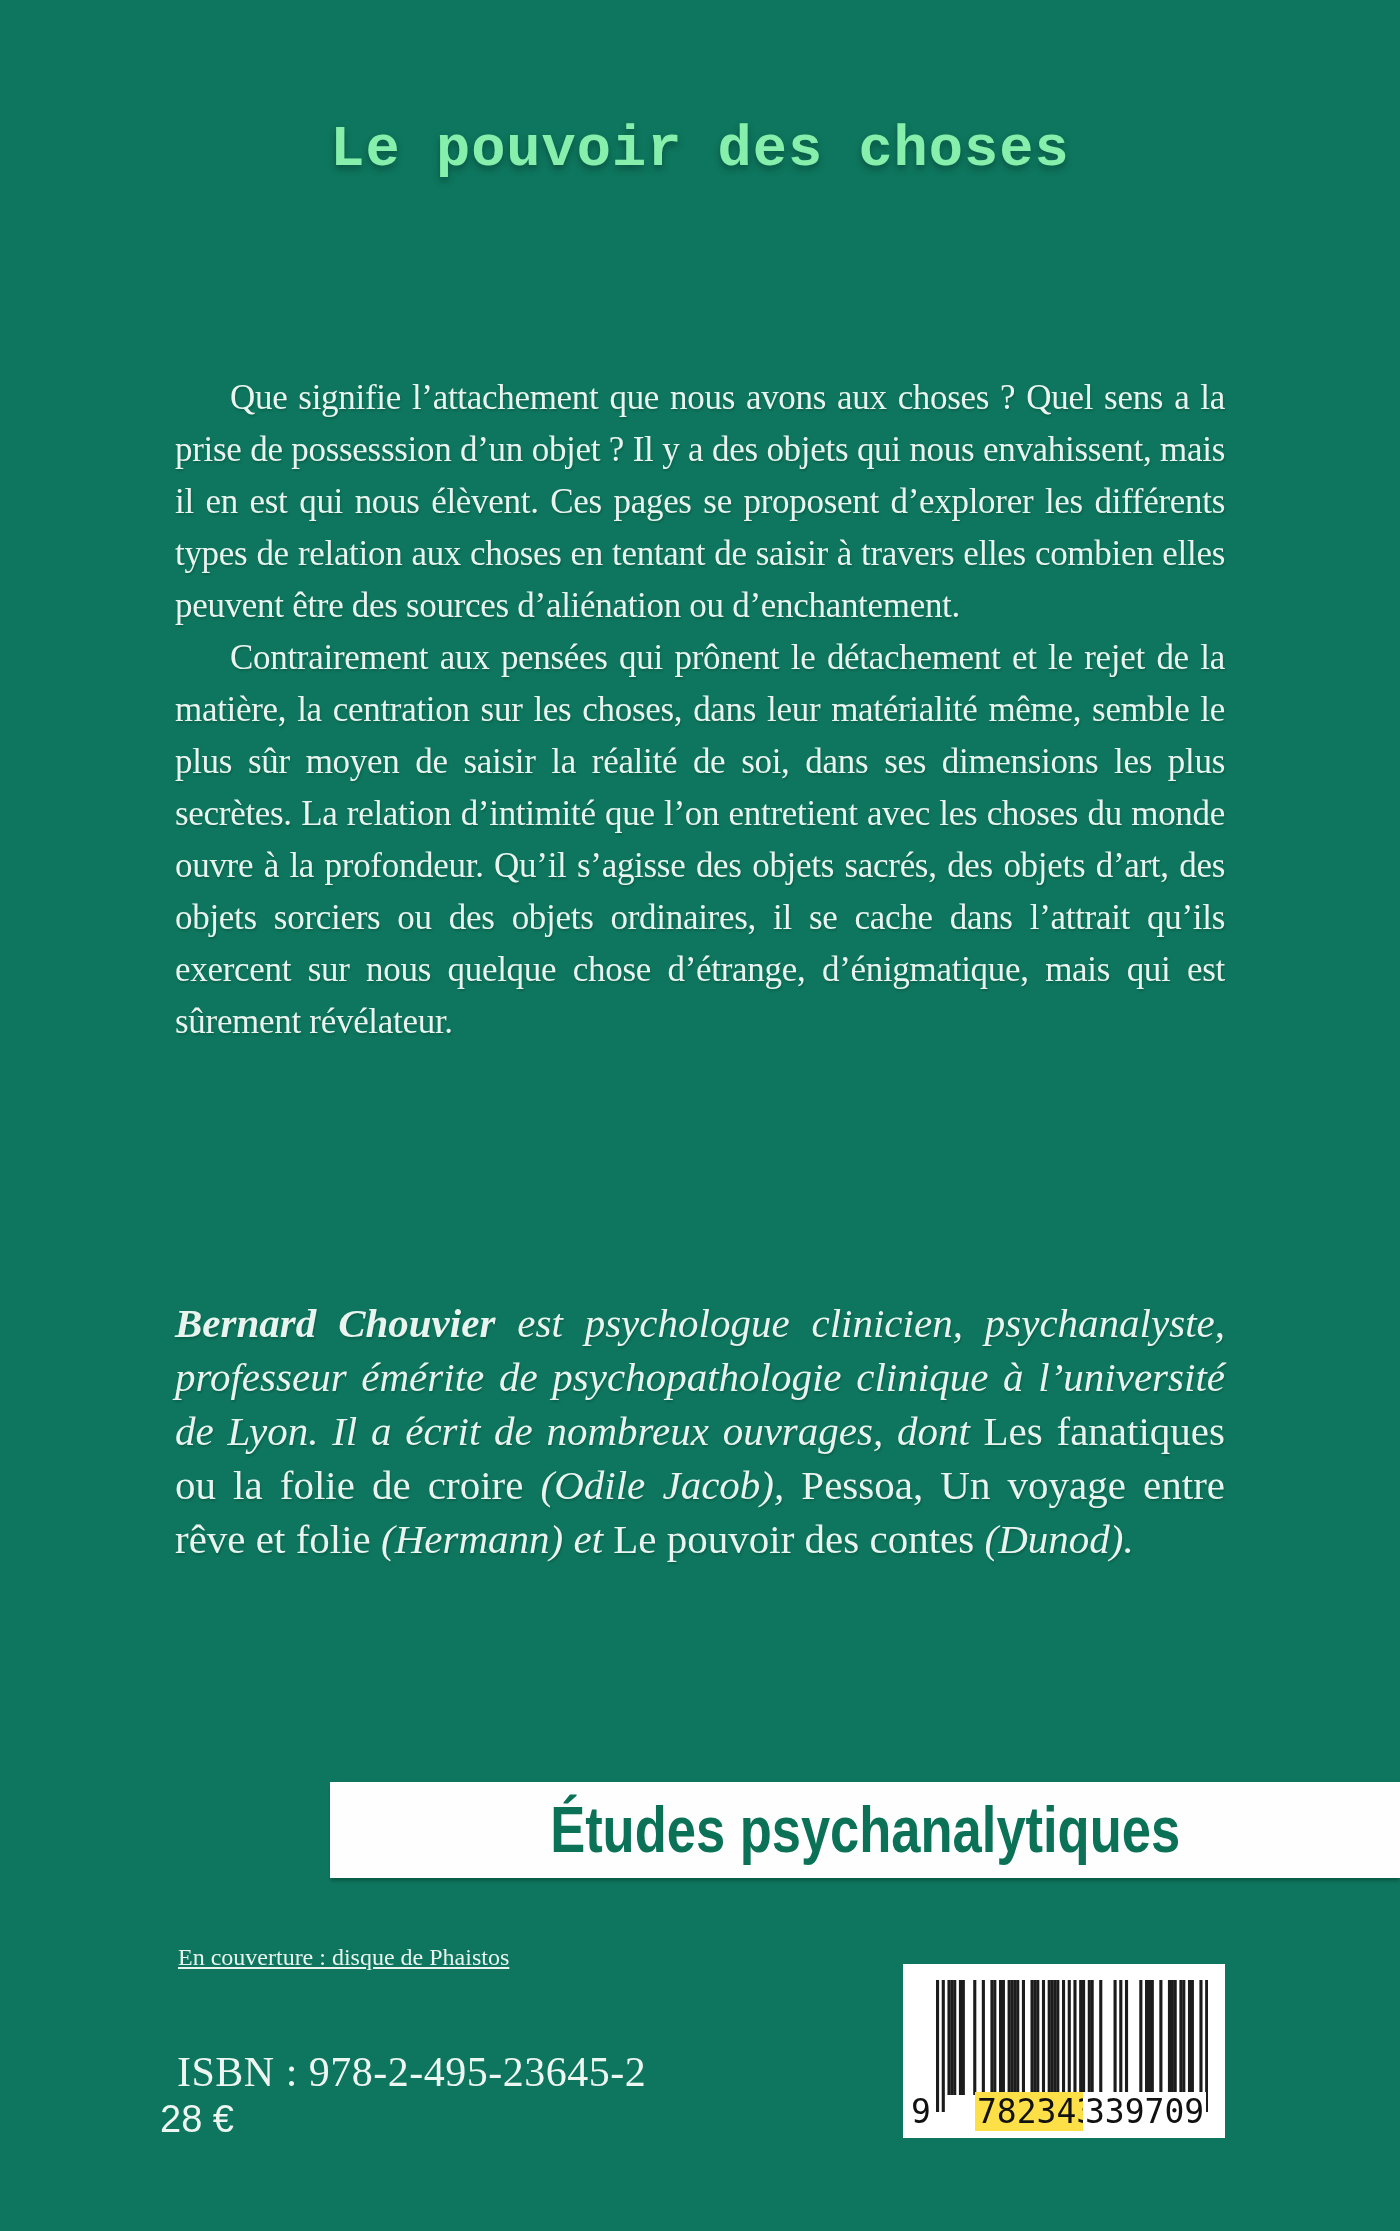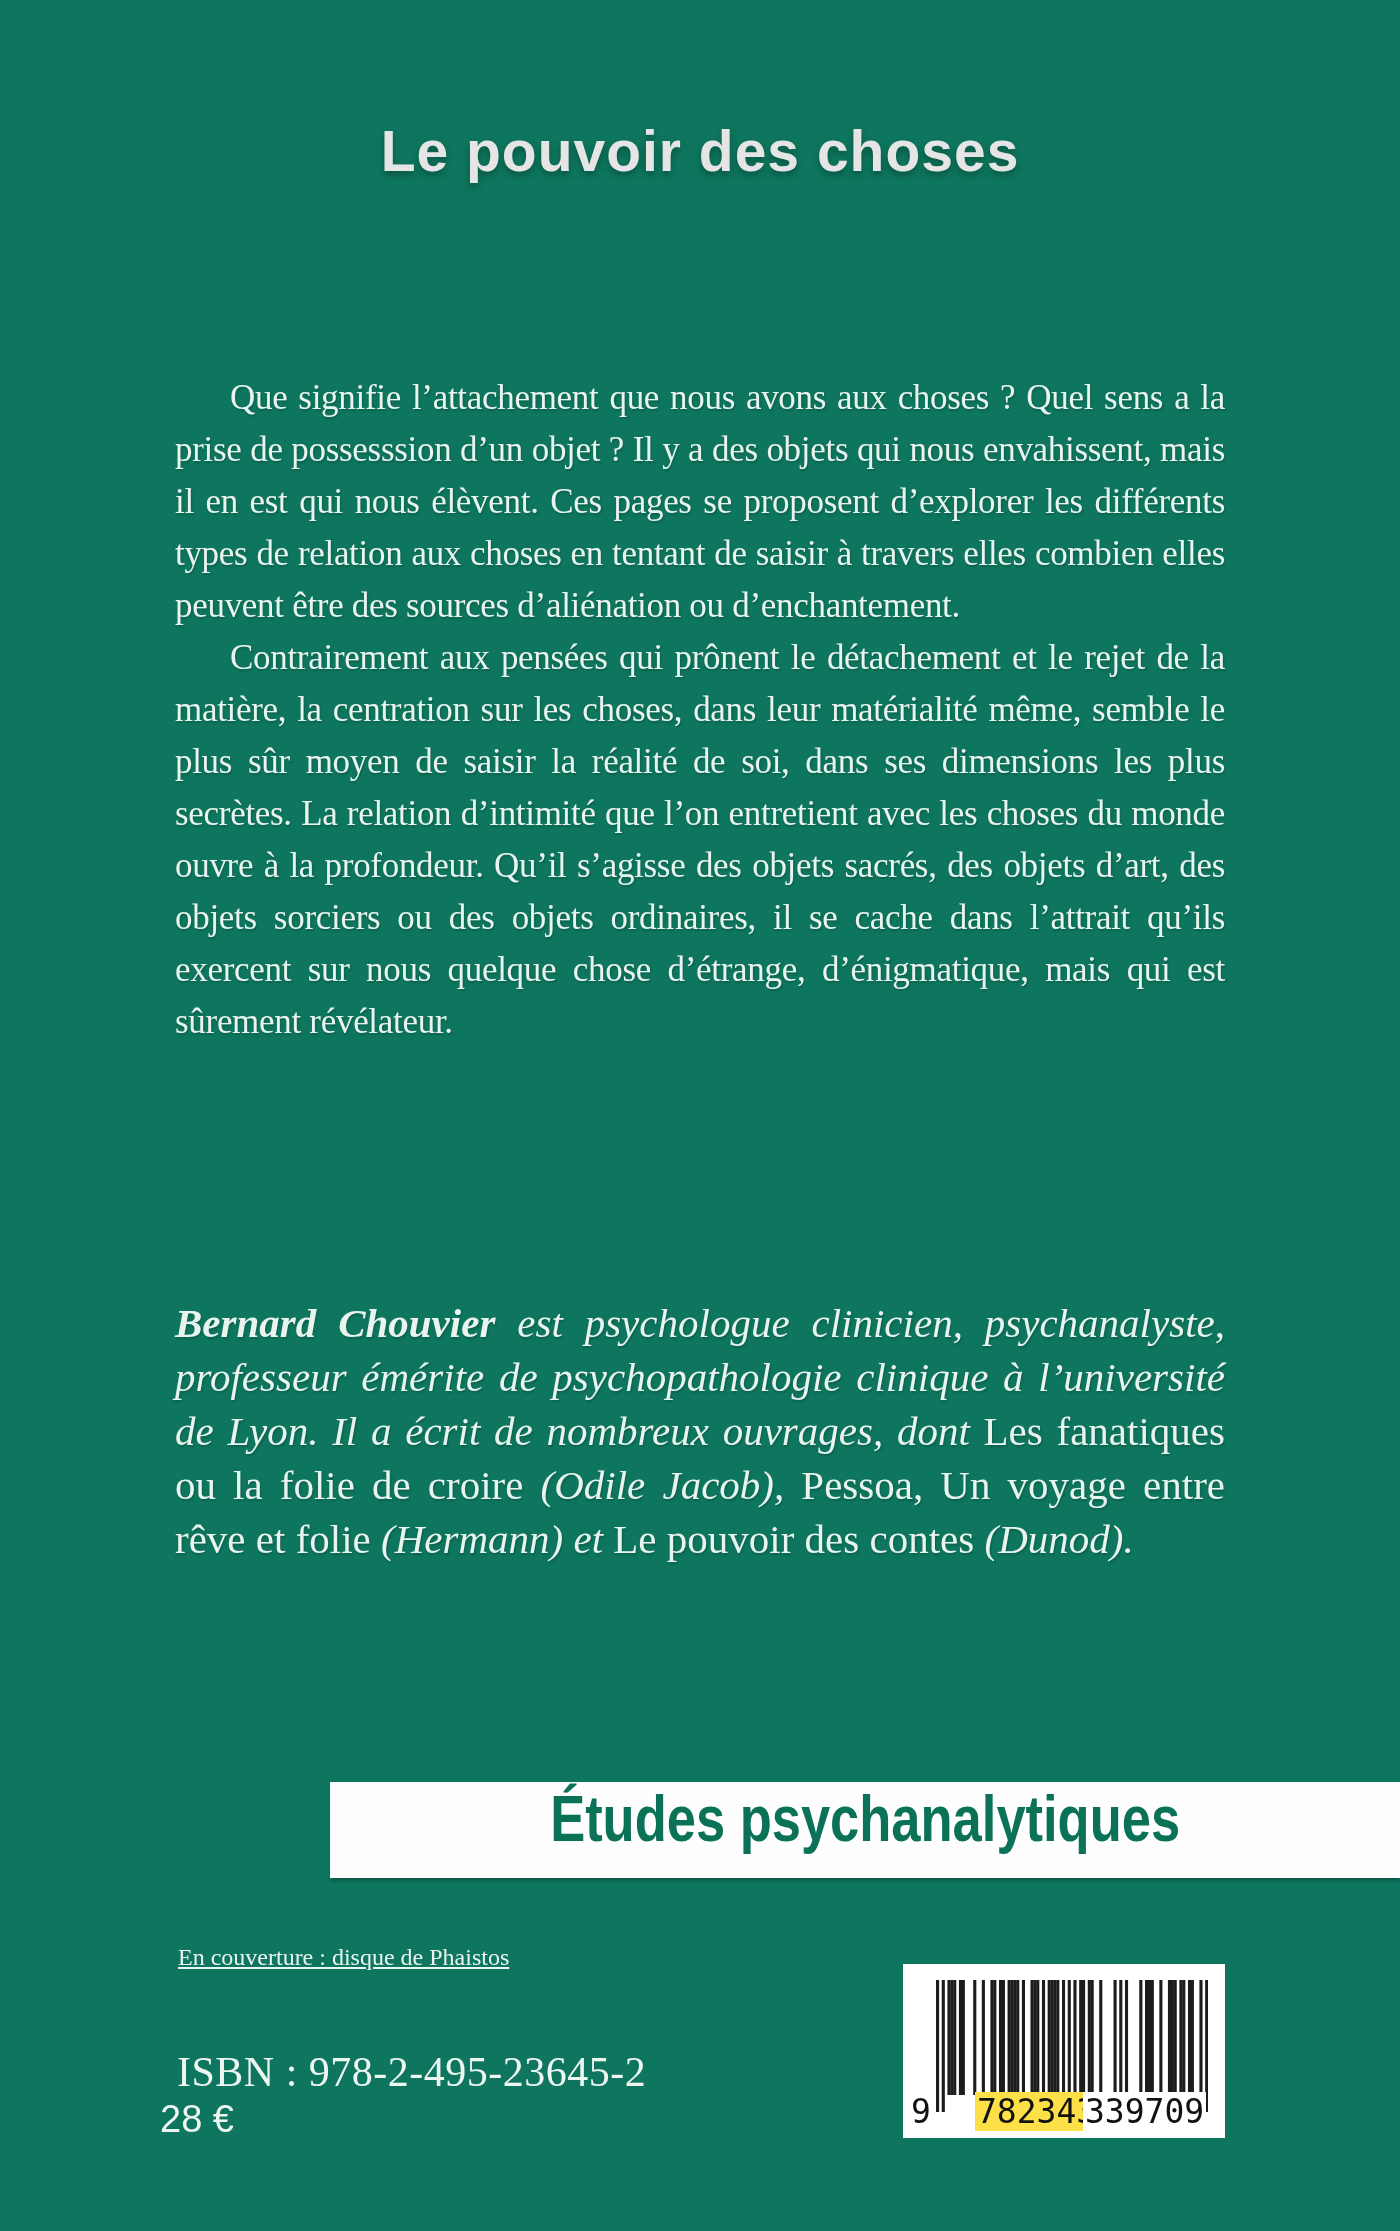--- a/index.html
+++ b/index.html
@@ -8,24 +8,24 @@
     width: 1400px;
     height: 2231px;
     background: #0e765e;
     overflow: hidden;
     font-family: "Liberation Serif", "DejaVu Serif", serif;
   }
   .title {
     position: absolute;
     top: 118px; left: 0; width: 100%;
     text-align: center;
-    font-family: Liberation Sans, sans-serif;
+    font-family: Liberation Mono, monospace;
     font-weight: 700;
     font-size: 57px;
-    color: #e5e5e5;
+    color: #86efac;
     text-shadow: 0 4px 7px rgba(0, 45, 32, 0.45);
     letter-spacing: 1px;
   }
   .synopsis {
     position: absolute;
     left: 175px; top: 372px; width: 1050px;
     font-size: 35px;
     line-height: 52px;
     letter-spacing: -0.3px;
     color: #eaf4ef;
@@ -44,21 +44,21 @@
     text-shadow: 1px 2px 2px rgba(0, 45, 32, 0.28);
     margin: 0;
   }
   .bio .seg-bold-italic { font-weight: 700; font-style: italic; }
   .bio .seg-italic { font-style: italic; }
   .bio .seg-roman { font-style: normal; }
   .banner {
     position: absolute;
     left: 330px; top: 1782px; right: 0; height: 96px;
     background: #fdfefd;
-    display: flex; align-items: flex-start; justify-content: center;
+    display: flex; align-items: center; justify-content: center;
     box-shadow: 0 4px 3px -1px rgba(0, 30, 20, 0.30);
   }
   .banner-text {
     font-family: "Liberation Sans", "DejaVu Sans", sans-serif;
     font-weight: 700;
     font-size: 64px;
     color: #0b7257;
     transform: scaleX(0.82);
     white-space: nowrap;
   }

